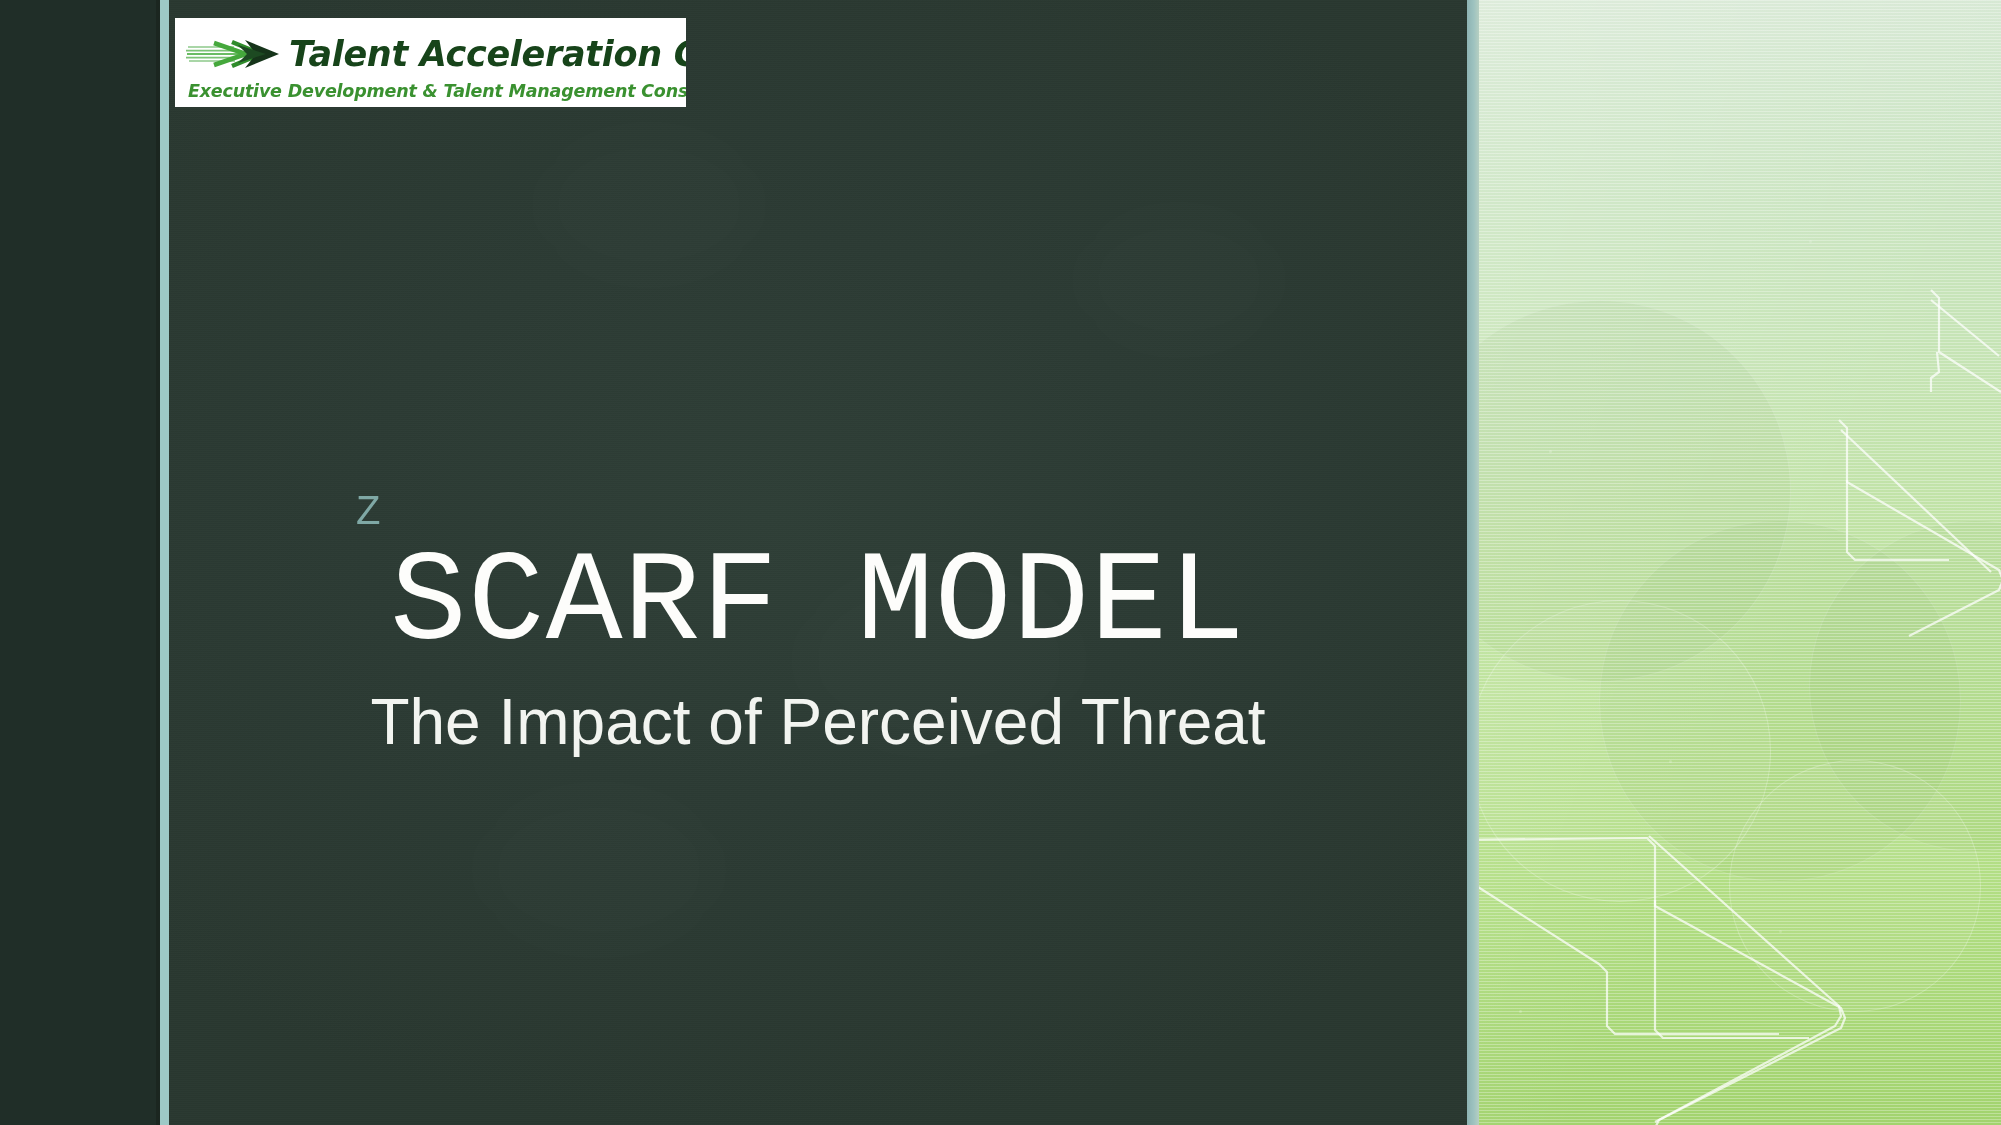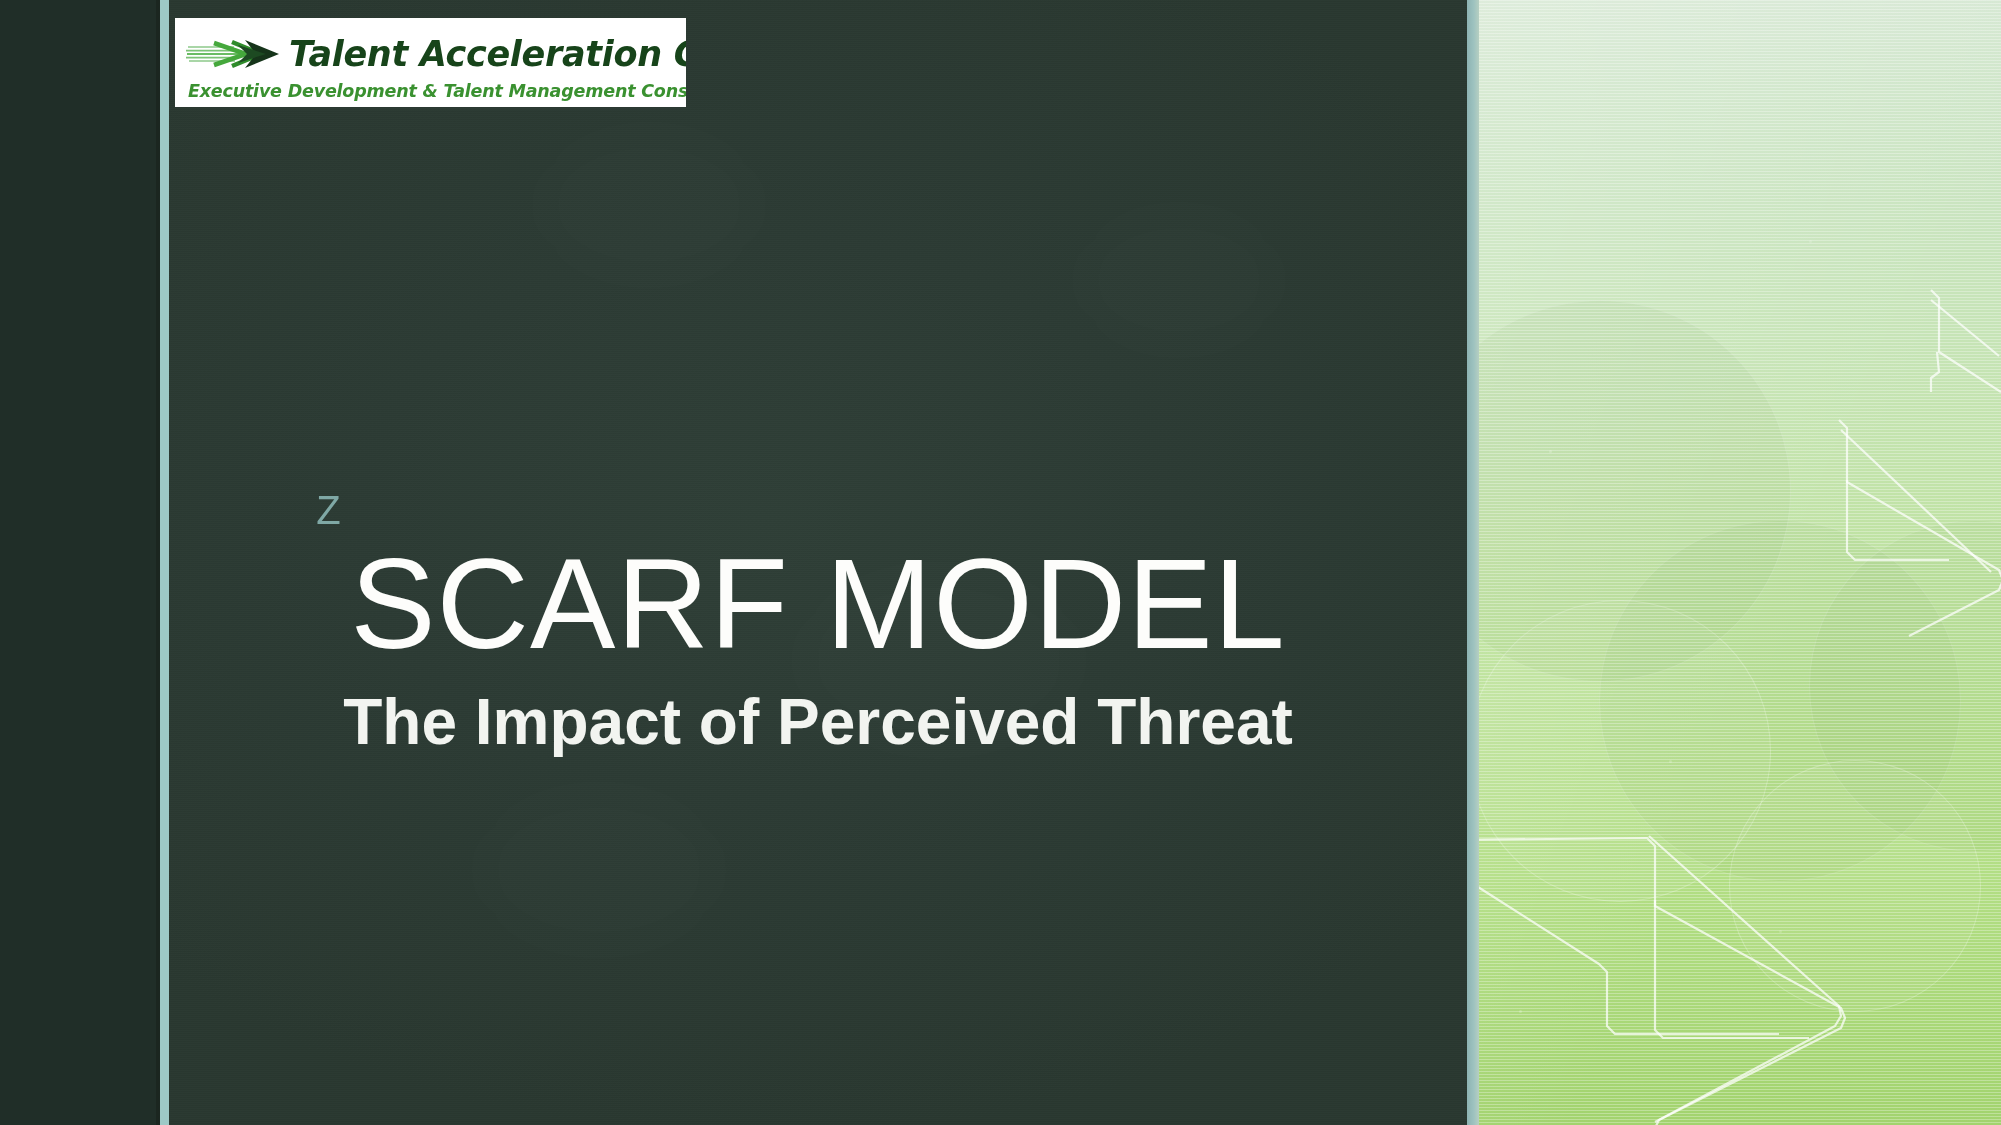--- a/index.html
+++ b/index.html
@@ -209,32 +209,32 @@
     position: absolute;
     left: -34px;
     top: -50px;
     font-size: 40px;
     color: #7fa8a5;
     font-family: "Liberation Sans", sans-serif;
     font-weight: 400;
     line-height: 1;
   }
   .title-main {
-    font-family: Liberation Sans, sans-serif;
+    font-family: Liberation Mono, monospace;
     font-weight: 400;
     font-size: 128px;
     line-height: 1.0;
     color: #fdfdfb;
     letter-spacing: 1px;
     white-space: nowrap;
     margin: 0;
   }
   .title-sub {
     font-family: "Liberation Sans", sans-serif;
-    font-weight: 700;
+    font-weight: 400;
     font-size: 64px;
     line-height: 1.0;
     color: #f2f4f0;
     letter-spacing: 0px;
     white-space: nowrap;
     margin: 22px 0 0 0;
     text-align: center;
   }
 </style>
 </head>

